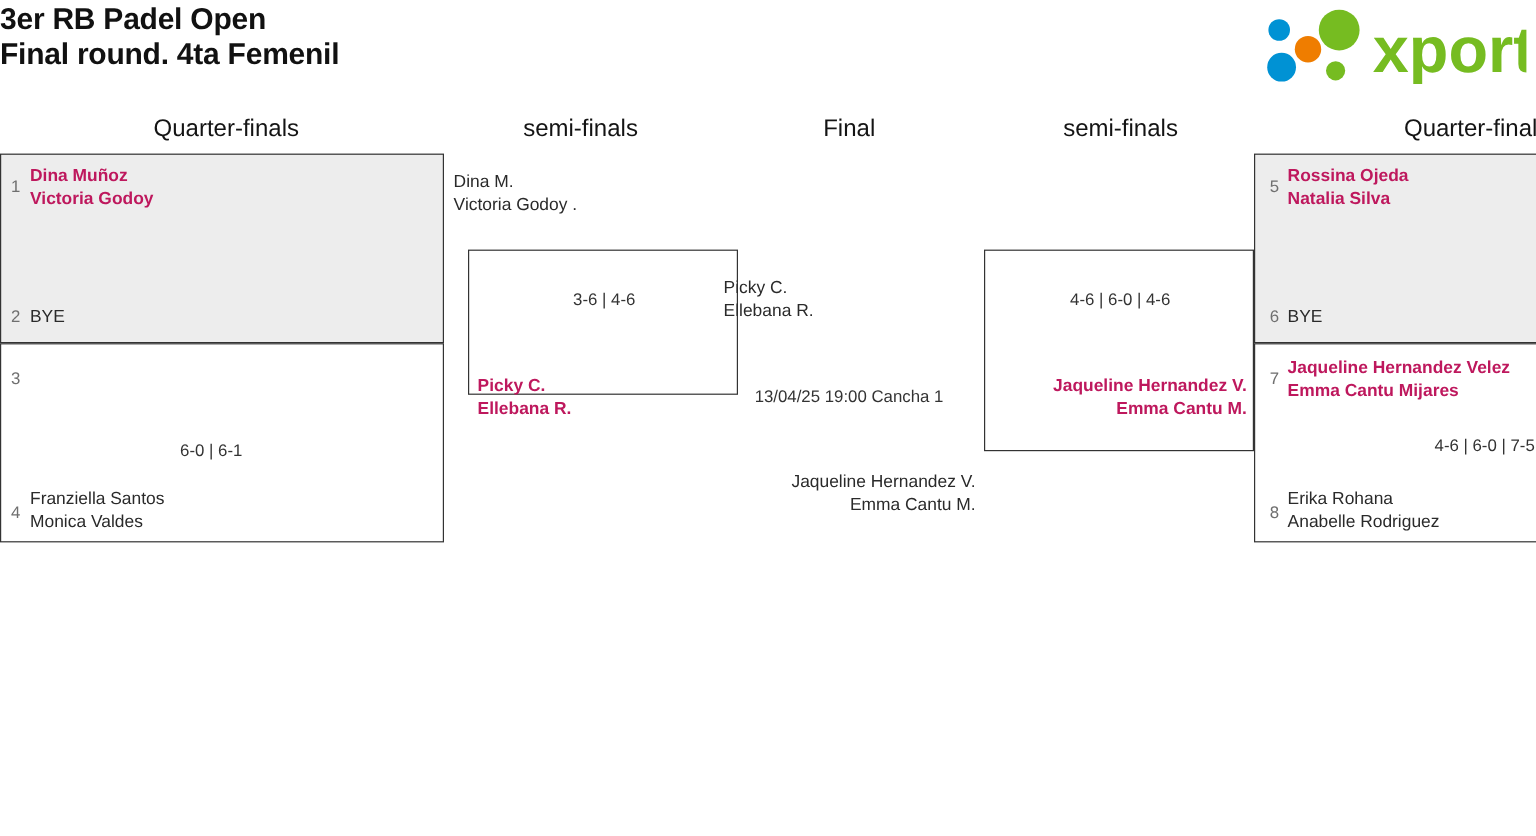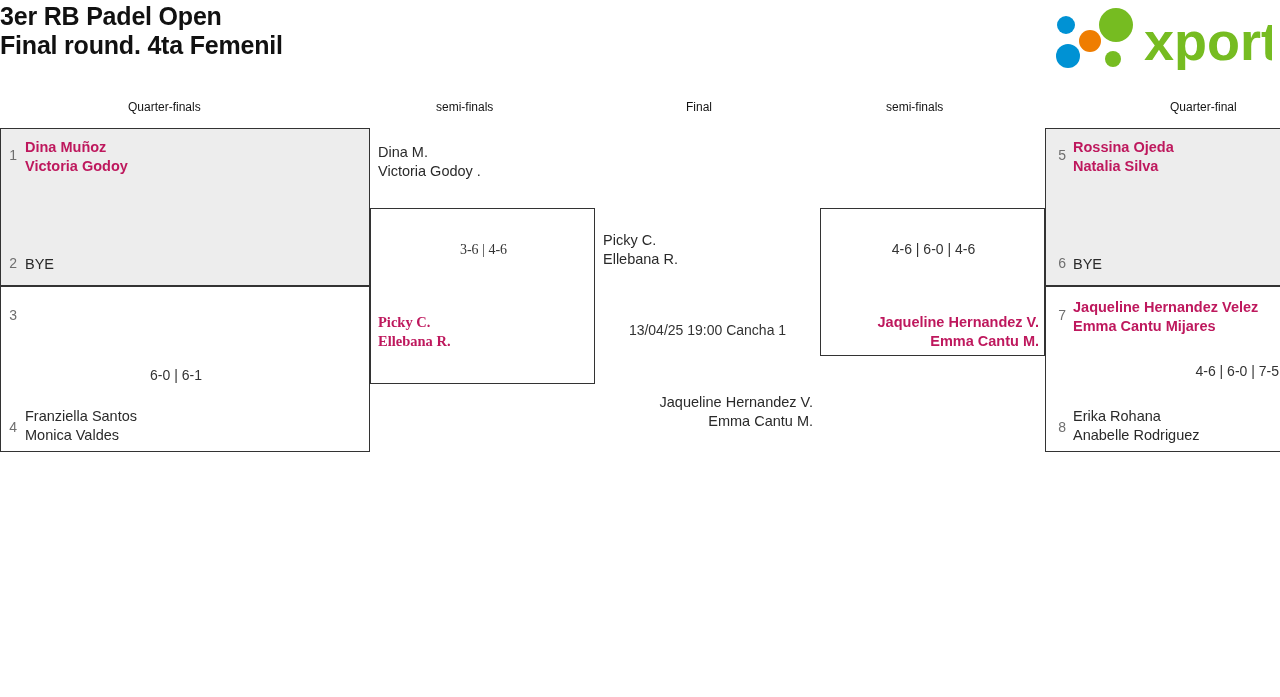--- a/index.html
+++ b/index.html
@@ -19,21 +19,21 @@
     font-size: 25px; font-weight: 700; line-height: 29px;
     letter-spacing: -0.2px; color: #111111;
     white-space: pre-line;
   }
   .logo { position: absolute; right: 8px; top: 8px; width: 224px; height: 62px; }
   .logo svg { display: block; }
 
   
   .round-head {
     position: absolute; top: 96px;
-    font-size: 12px; font-weight: 400; color: #141414;
+    font-size: 20px; font-weight: 400; color: #141414;
     line-height: 22px; white-space: nowrap;
   }
 
   
   .box {
     position: absolute;
     border: 1px solid #333333;
     background: #ffffff;
   }
   .box.shaded { background: #ededed; }
@@ -103,34 +103,34 @@
     <div class="seed" style="left:-4px; top:20px;">3</div>
     <div class="score center" style="left:10px; top:80px; width:330px;">6-0 | 6-1</div>
     <div class="seed" style="left:-4px; top:132px;">4</div>
     <div class="team" style="left:24px; top:120px;">Franziella Santos
 Monica Valdes</div>
   </div>
 
   <div class="team" style="left:378px; top:143px;">Dina M.
 Victoria Godoy .</div>
 
-  <div class="box" style="left:370px; top:208px; width:225px; height:176px;font-family:Liberation Serif, serif;">
+  <div class="box" style="left:390px; top:208px; width:225px; height:121px;">
     <div class="score center" style="left:0px; top:32px; width:225px;">3-6 | 4-6</div>
     <div class="team win" style="left:7px; top:104px;">Picky C.
 Ellebana R.</div>
   </div>
 
   <div class="team" style="left:603px; top:231px;">Picky C.
 Ellebana R.</div>
   <div class="sched" style="left:595px; top:322px; width:225px;">13/04/25 19:00 Cancha 1</div>
   <div class="team right" style="left:595px; top:393px; width:218px;">Jaqueline Hernandez V.
 Emma Cantu M.</div>
 
 
-  <div class="box" style="left:820px; top:208px; width:225px; height:148px;">
+  <div class="box" style="left:820px; top:208px; width:225px; height:168px;">
     <div class="score center" style="left:0px; top:32px; width:225px;">4-6 | 6-0 | 4-6</div>
     <div class="team win right" style="left:0px; top:104px; width:218px;">Jaqueline Hernandez V.
 Emma Cantu M.</div>
   </div>
 
   <div class="box shaded" style="left:1045px; top:128px; width:260px; height:158px;">
     <div class="seed" style="left:0px; top:18px;">5</div>
     <div class="team win" style="left:27px; top:9px;">Rossina Ojeda
 Natalia Silva</div>
     <div class="seed" style="left:0px; top:126px;">6</div>

